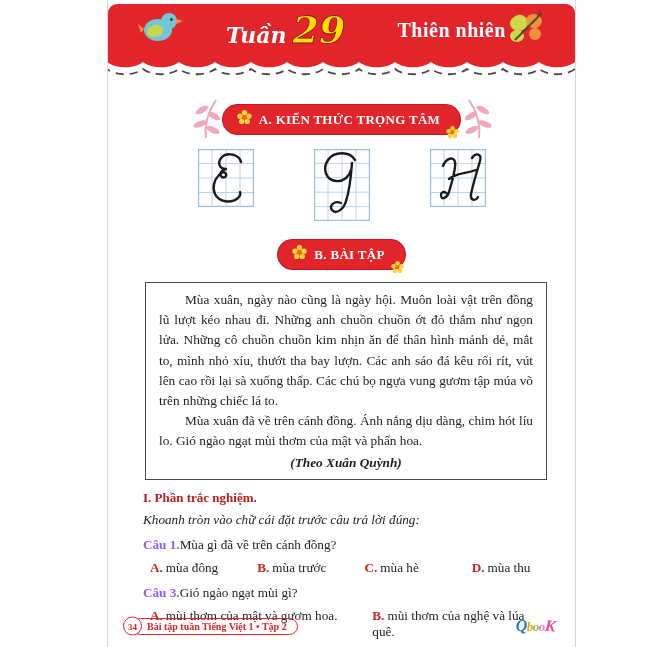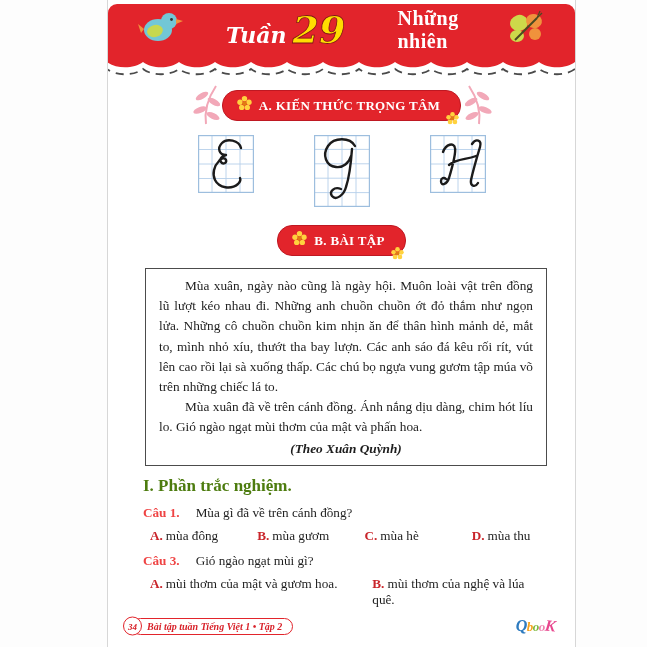--- a/index.html
+++ b/index.html
@@ -23,50 +23,50 @@
   .badge-row{display:flex;justify-content:center;position:relative;}
   .badge-wrap{position:relative;display:inline-block;}
   .badge{background:#e2242b;border:1px solid #bf1822;border-radius:15px;color:#fff;font-weight:bold;
          font-size:13px;padding:5px 20px 5px 14px;display:flex;align-items:center;letter-spacing:0.3px;
          position:relative;z-index:2;}
   .badge .flower-left{margin-right:7px;}
   .flower-br{position:absolute;right:2px;bottom:-8px;z-index:3;}
   .sprig{position:absolute;top:-6px;z-index:1;}
   .sprig.left{left:-30px;}
   .sprig.right{right:-32px;transform:scaleX(-1);}
-  .badge-row.a{margin-top:10px;}
+  .badge-row.a{margin-top:24px;}
   .badge-row.b{margin-top:16px;}
 
   
   .practice{display:flex;justify-content:center;align-items:flex-start;gap:60px;margin-top:14px;height:74px;}
   .cell svg{display:block;}
 
   
   .passage{margin:12px 28px 0 37px;border:1.5px solid #4c4c4c;padding:7px 13px 6px 13px;
            font-size:13.3px;line-height:1.52;}
   .passage h3{margin:0 0 2px 0;text-align:center;font-size:13.6px;}
   .passage p{margin:0;text-indent:26px;text-align:justify;}
   .attribution{text-align:center;font-weight:bold;font-style:italic;margin-top:1px;}
 
   
   .quiz{margin:10px 28px 0 35px;font-size:13.2px;}
-  .sec-title{color:#4d7c0f;font-weight:bold;font-size:17px;}
+  .sec-title{color:#b91c1c;font-weight:bold;font-size:13px;}
   .instruction{font-style:italic;margin-top:6px;}
   .question{margin-top:9px;}
-  .q-label{color:#ef4444;font-weight:bold;margin-right:16px;}
+  .q-label{color:#8b5cf6;font-weight:bold;margin-right:0;}
   .opts-row{display:flex;margin-top:7px;padding-left:7px;gap:32px;}
   .opts-row .opt{flex:1;}
   .opts-grid{display:grid;grid-template-columns:56% 44%;row-gap:7px;margin-top:7px;padding-left:7px;}
   .opt-letter{color:#c9252b;font-weight:bold;margin-right:3px;}
 
   
   .footer{position:absolute;left:0;right:0;bottom:12px;display:flex;align-items:center;
           justify-content:space-between;padding:0 20px 0 24px;}
   .page-pill{position:relative;border:1.5px solid #e2242b;border-radius:10px;color:#d8222a;
-             font-weight:bold;font-size:10px;padding:2px 10px 2px 14px;white-space:nowrap;font-style:italic;}
+             font-weight:bold;font-size:10px;padding:2px 10px 2px 14px;white-space:nowrap;}
   .page-circle{position:absolute;left:-10px;top:50%;transform:translateY(-50%);width:17px;height:17px;
                border-radius:50%;border:1.5px solid #e2242b;background:#fff;color:#d8222a;font-size:9px;
                font-weight:bold;display:flex;align-items:center;justify-content:center;}
   .logo{font-style:italic;font-weight:bold;font-size:13px;letter-spacing:-0.5px;}
   .logo .l1{color:#2e7bbf;font-size:16px;}
   .logo .l2{color:#f5a21b;}
   .logo .l3{color:#7cb93e;}
   .logo .l4{color:#ef7fae;}
   .logo .l5{color:#e8468e;font-size:16px;display:inline-block;transform:rotate(6deg);}
 </style>
@@ -84,21 +84,21 @@
           <circle cx="31" cy="12" r="8" fill="#72c7d6"></circle>
           <ellipse cx="17" cy="22" rx="8" ry="6" fill="#c6d84f" transform="rotate(-15 17 22)"></ellipse>
           <circle cx="33.5" cy="10.5" r="1.4" fill="#333"></circle>
           <path d="M38 10 L45 12 L38 15 Z" fill="#f0923c"></path>
         </svg>
       </span>
       <span class="week">
         <span class="week-label">Tuần</span>
         <span class="week-num">29</span>
       </span>
-      <span class="band-title">Những nhiên</span>
+      <span class="band-title">Thiên nhiên</span>
       <span class="butterfly">
         <svg width="38" height="36" viewBox="0 0 38 36">
           <ellipse cx="12" cy="13" rx="9" ry="8" fill="#cdd94a" transform="rotate(-18 12 13)"></ellipse>
           <ellipse cx="10" cy="26" rx="7" ry="6" fill="#cdd94a"></ellipse>
           <ellipse cx="27" cy="11" rx="8" ry="7" fill="#f0923c" transform="rotate(14 27 11)"></ellipse>
           <ellipse cx="28" cy="24" rx="6" ry="6" fill="#f0923c"></ellipse>
           <line x1="8" y1="30" x2="30" y2="8" stroke="#4a4a22" stroke-width="2"></line>
           <line x1="30" y1="8" x2="35" y2="3" stroke="#4a4a22" stroke-width="1.2"></line>
           <line x1="30" y1="8" x2="33" y2="1" stroke="#4a4a22" stroke-width="1.2"></line>
         </svg>
@@ -239,26 +239,27 @@
   </div>
 
   <div class="passage">
     <p>Mùa xuân, ngày nào cũng là ngày hội. Muôn loài vật trên đồng lũ lượt kéo nhau đi. Những anh chuồn chuồn ớt đỏ thắm như ngọn lửa. Những cô chuồn chuồn kim nhịn ăn để thân hình mảnh dẻ, mắt to, mình nhỏ xíu, thướt tha bay lượn. Các anh sáo đá kêu rối rít, vút lên cao rồi lại sà xuống thấp. Các chú bọ ngựa vung gươm tập múa võ trên những chiếc lá to.</p>
     <p>Mùa xuân đã về trên cánh đồng. Ánh nắng dịu dàng, chim hót líu lo. Gió ngào ngạt mùi thơm của mật và phấn hoa.</p>
     <div class="attribution">(Theo Xuân Quỳnh)</div>
   </div>
 
   <div class="quiz">
     <div class="sec-title">I. Phần trắc nghiệm.</div>
+    <div class="instruction">Khoanh tròn vào chữ cái đặt trước câu trả lời đúng:</div>
 
     <div class="question">
       <span class="q-label">Câu 1.</span><span>Mùa gì đã về trên cánh đồng?</span>
       <div class="opts-row">
         <span class="opt"><span class="opt-letter">A.</span><span>mùa đông</span></span>
-        <span class="opt"><span class="opt-letter">B.</span><span>mùa gươm</span></span>
+        <span class="opt"><span class="opt-letter">B.</span><span>mùa trước</span></span>
         <span class="opt"><span class="opt-letter">C.</span><span>mùa hè</span></span>
         <span class="opt"><span class="opt-letter">D.</span><span>mùa thu</span></span>
       </div>
     </div>
 
     <div class="question">
       <span class="q-label">Câu 3.</span><span>Gió ngào ngạt mùi gì?</span>
       <div class="opts-grid">
         <span class="opt"><span class="opt-letter">A.</span><span>mùi thơm của mật và gươm hoa.</span></span>
         <span class="opt"><span class="opt-letter">B.</span><span>mùi thơm của nghệ và lúa quê.</span></span>

